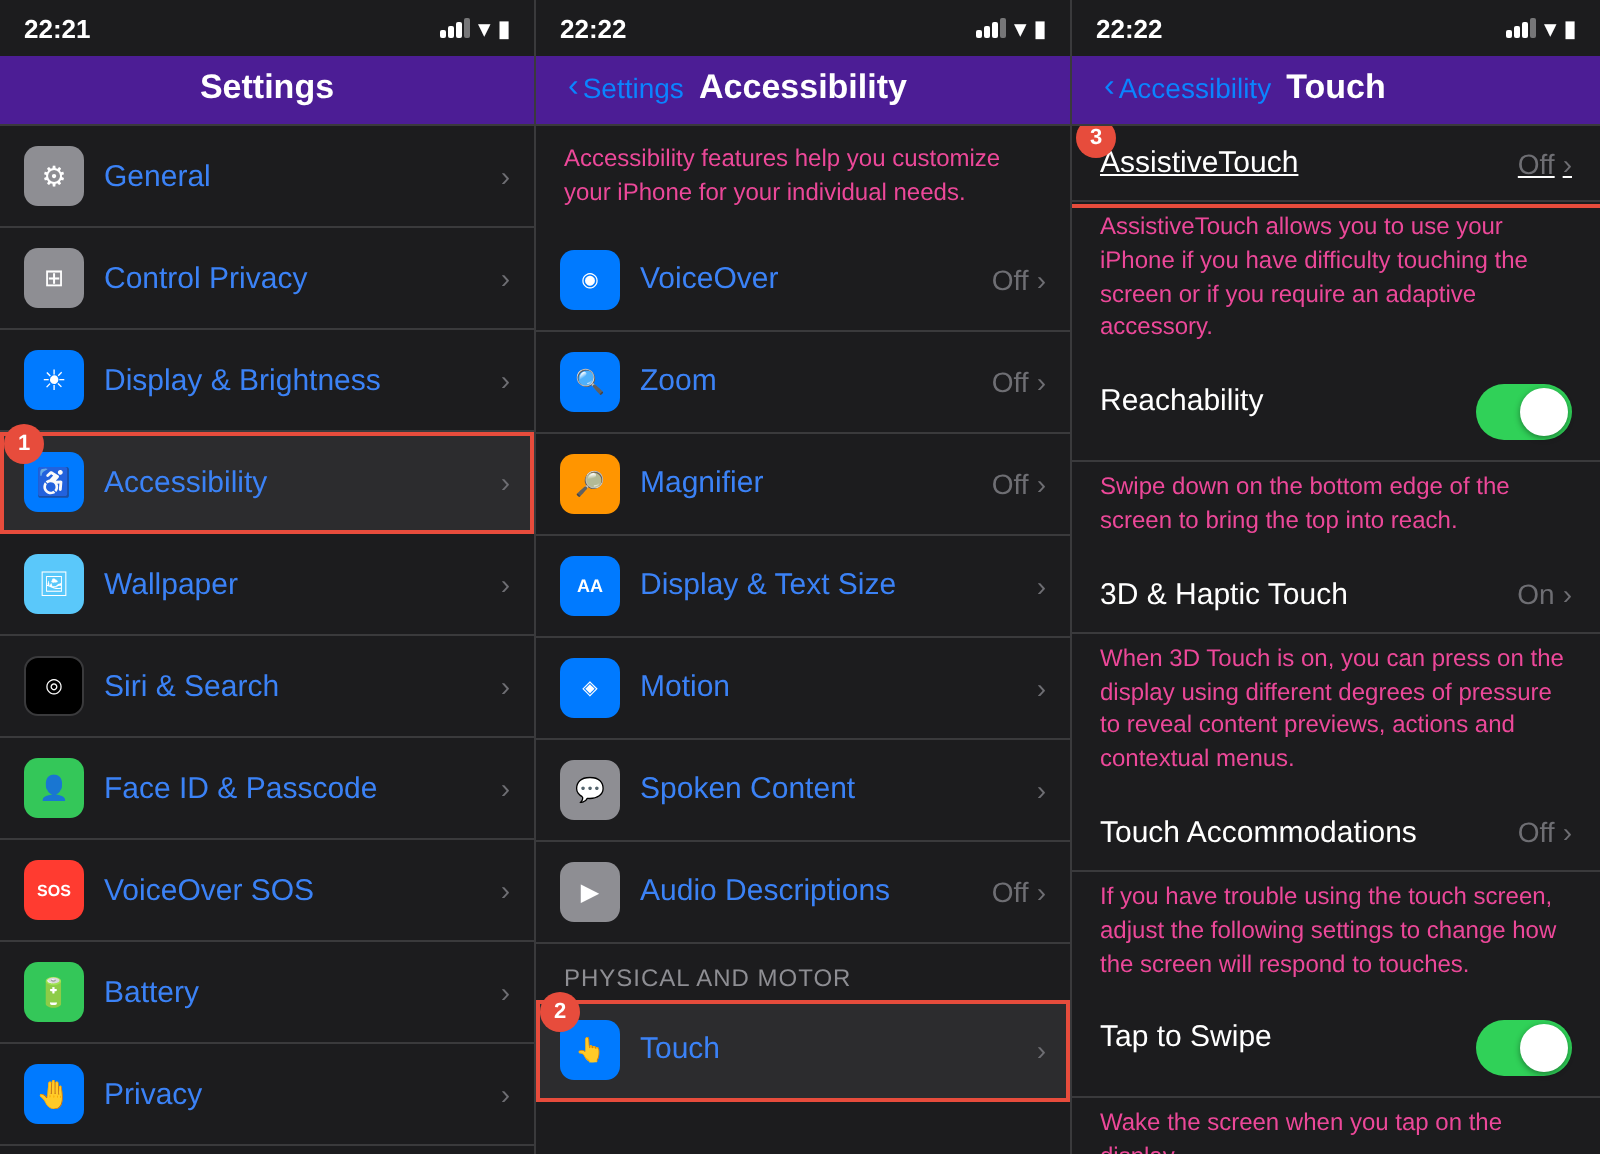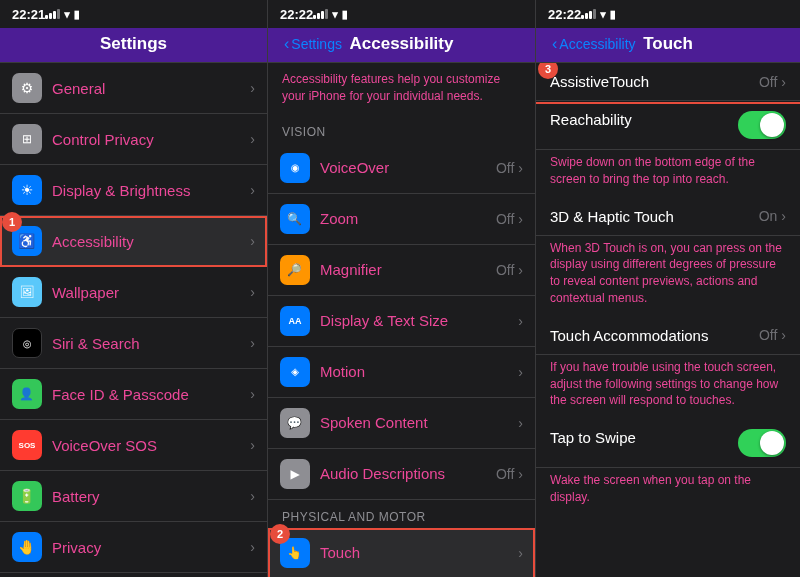--- a/index.html
+++ b/index.html
@@ -33,20 +33,21 @@
       border-right: 1px solid #3a3a3c;
     }
 
     .panel-right {
       width: 264px;
     }
 
     
     .status-bar {
       display: flex;
+      justify-content: space-between;
       align-items: center;
       padding: 4px 12px;
       background: #1c1c1e;
       font-size: 12px;
       font-weight: 600;
       color: #fff;
       height: 28px;
       flex-shrink: 0;
     }
 
@@ -131,21 +132,21 @@
       align-items: center;
       justify-content: center;
       margin-right: 10px;
       font-size: 16px;
       flex-shrink: 0;
     }
 
     .item-label {
       flex: 1;
       font-size: 15px;
-      color: #ec4899;
+      color: #3b82f6;
     }
 
     .item-chevron {
       color: #6e6e73;
       font-size: 14px;
     }
 
     .item-value {
       color: #6e6e73;
       font-size: 14px;
@@ -222,20 +223,21 @@
     }
 
     
     .assistive-touch-row {
       display: flex;
       align-items: center;
       justify-content: space-between;
       padding: 10px 14px;
       border-bottom: 1px solid #3a3a3c;
       position: relative;
+      text-decoration: underline;
     }
 
     .assistive-touch-highlight {
       outline: 2px solid #e74c3c;
       outline-offset: 1px;
     }
 
     
     .ic-gray { background: #8e8e93; }
     .ic-blue { background: #007aff; }
@@ -376,21 +378,20 @@
         <span class="back-btn">
           <span class="back-chevron">‹</span>
           <span>Settings</span>
         </span>
       </div>
       <span class="panel-title">Accessibility</span>
     </div>
   </div>
   <div class="settings-list">
     <div class="right-description" style="padding: 8px 14px 10px;">Accessibility features help you customize your iPhone for your individual needs.</div>
-    <div class="section-label">VISION</div>
 
     <div class="settings-item">
       <div class="item-icon ic-blue">
           <span style="color:#fff;font-size:10px;">◉</span>
         </div>
       <span class="item-label">VoiceOver</span>
       <span class="item-value">Off</span>
       <span class="item-chevron">›</span>
     </div>
 
@@ -488,20 +489,21 @@
     <div style="position:relative;">
       <div style="position:absolute;top:-4px;left:2px;background:#e74c3c;color:#fff;border-radius:50%;width:20px;height:20px;display:flex;align-items:center;justify-content:center;font-size:11px;font-weight:700;z-index:10;">3</div>
       <div class="assistive-touch-row assistive-touch-highlight">
         <span class="right-row-label">AssistiveTouch</span>
         <div class="right-row-value">
           <span>Off</span>
           <span>›</span>
         </div>
       </div>
     </div>
+    <div class="right-description">AssistiveTouch allows you to use your iPhone if you have difficulty touching the screen or if you require an adaptive accessory.</div>
 
     <div class="right-row">
       <span class="right-row-label">Reachability</span>
       <div class="toggle on">
         <div class="toggle-knob"></div>
       </div>
     </div>
     <div class="right-description">Swipe down on the bottom edge of the screen to bring the top into reach.</div>
 
     <div class="right-row">

